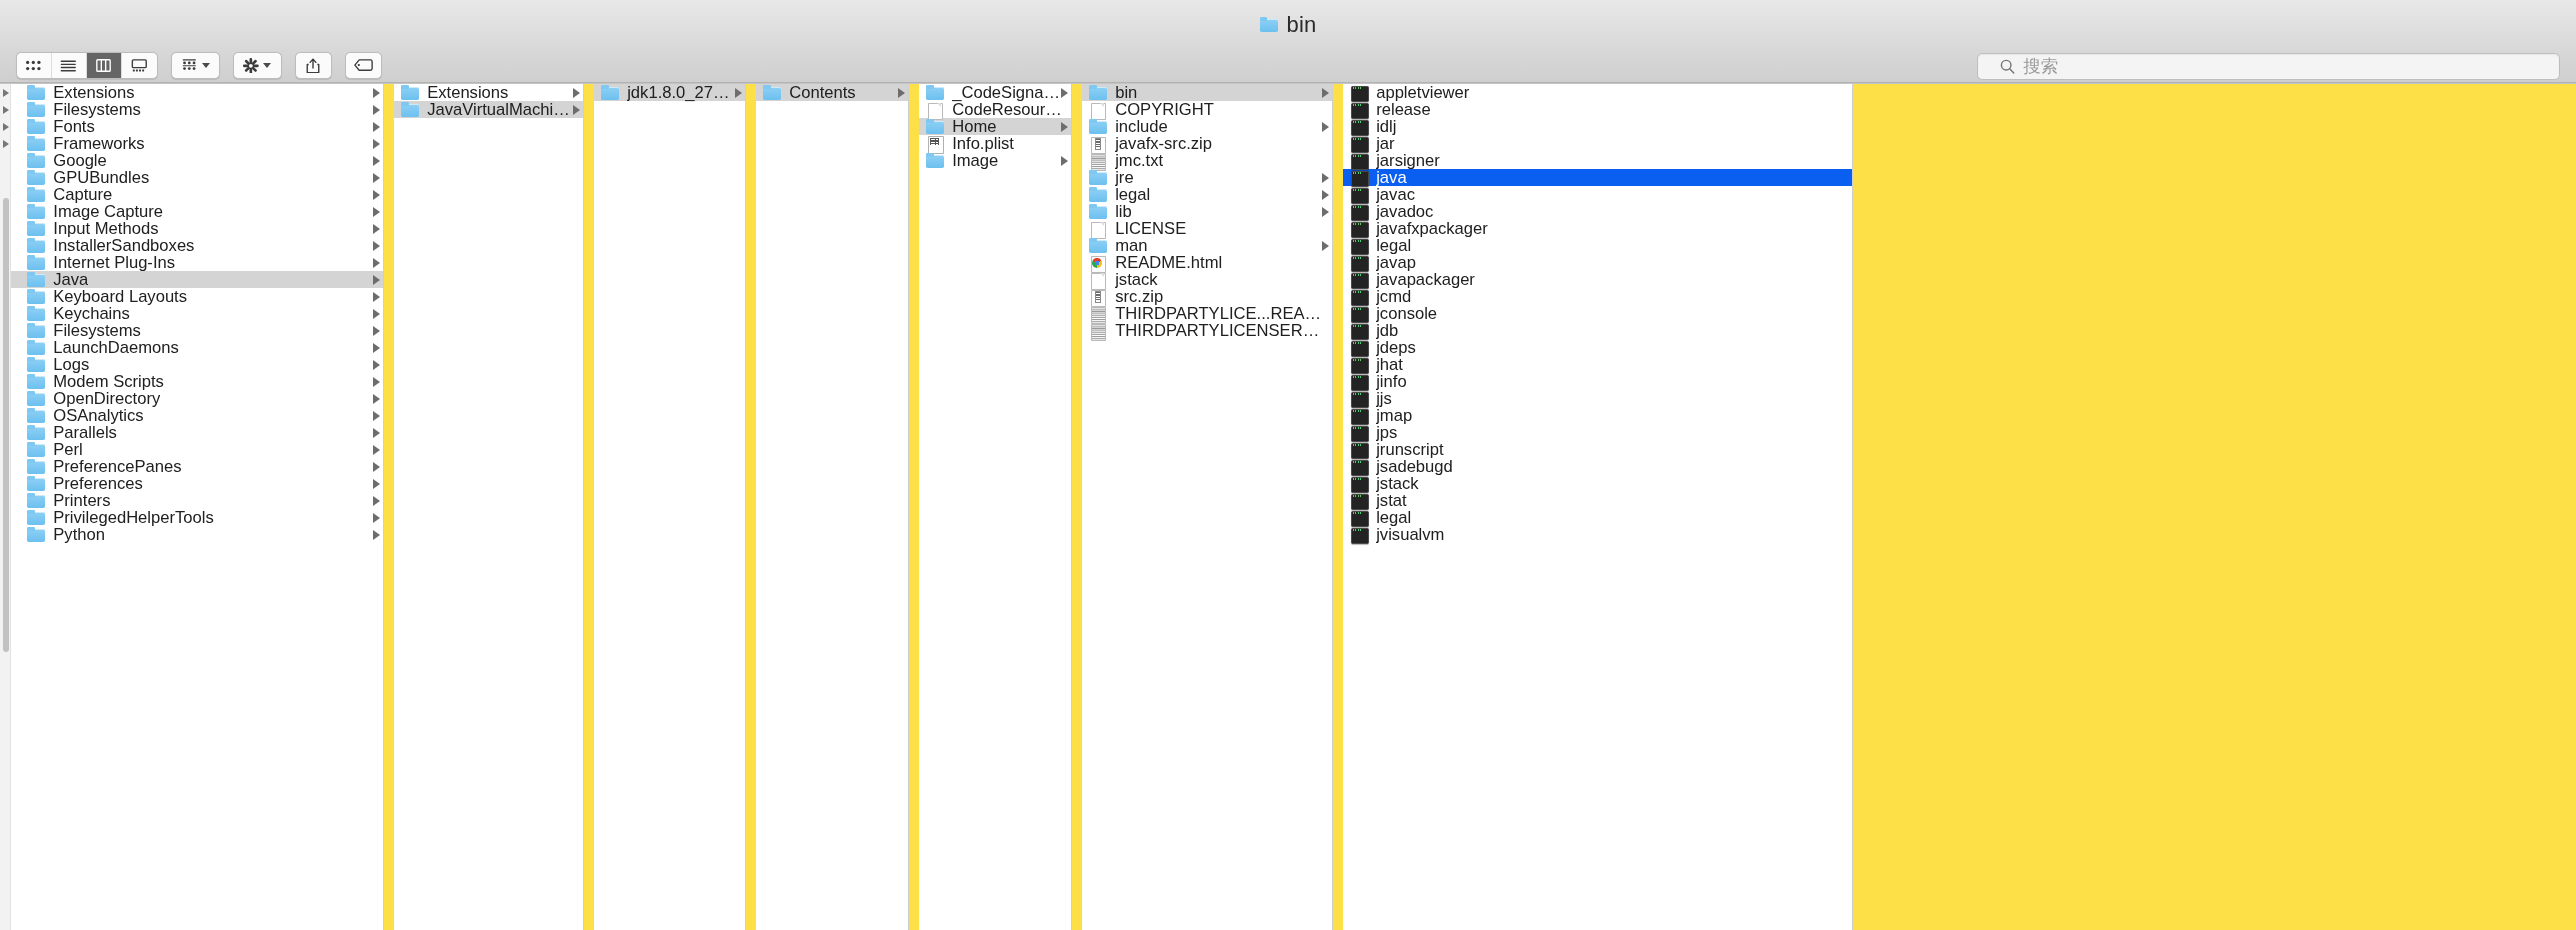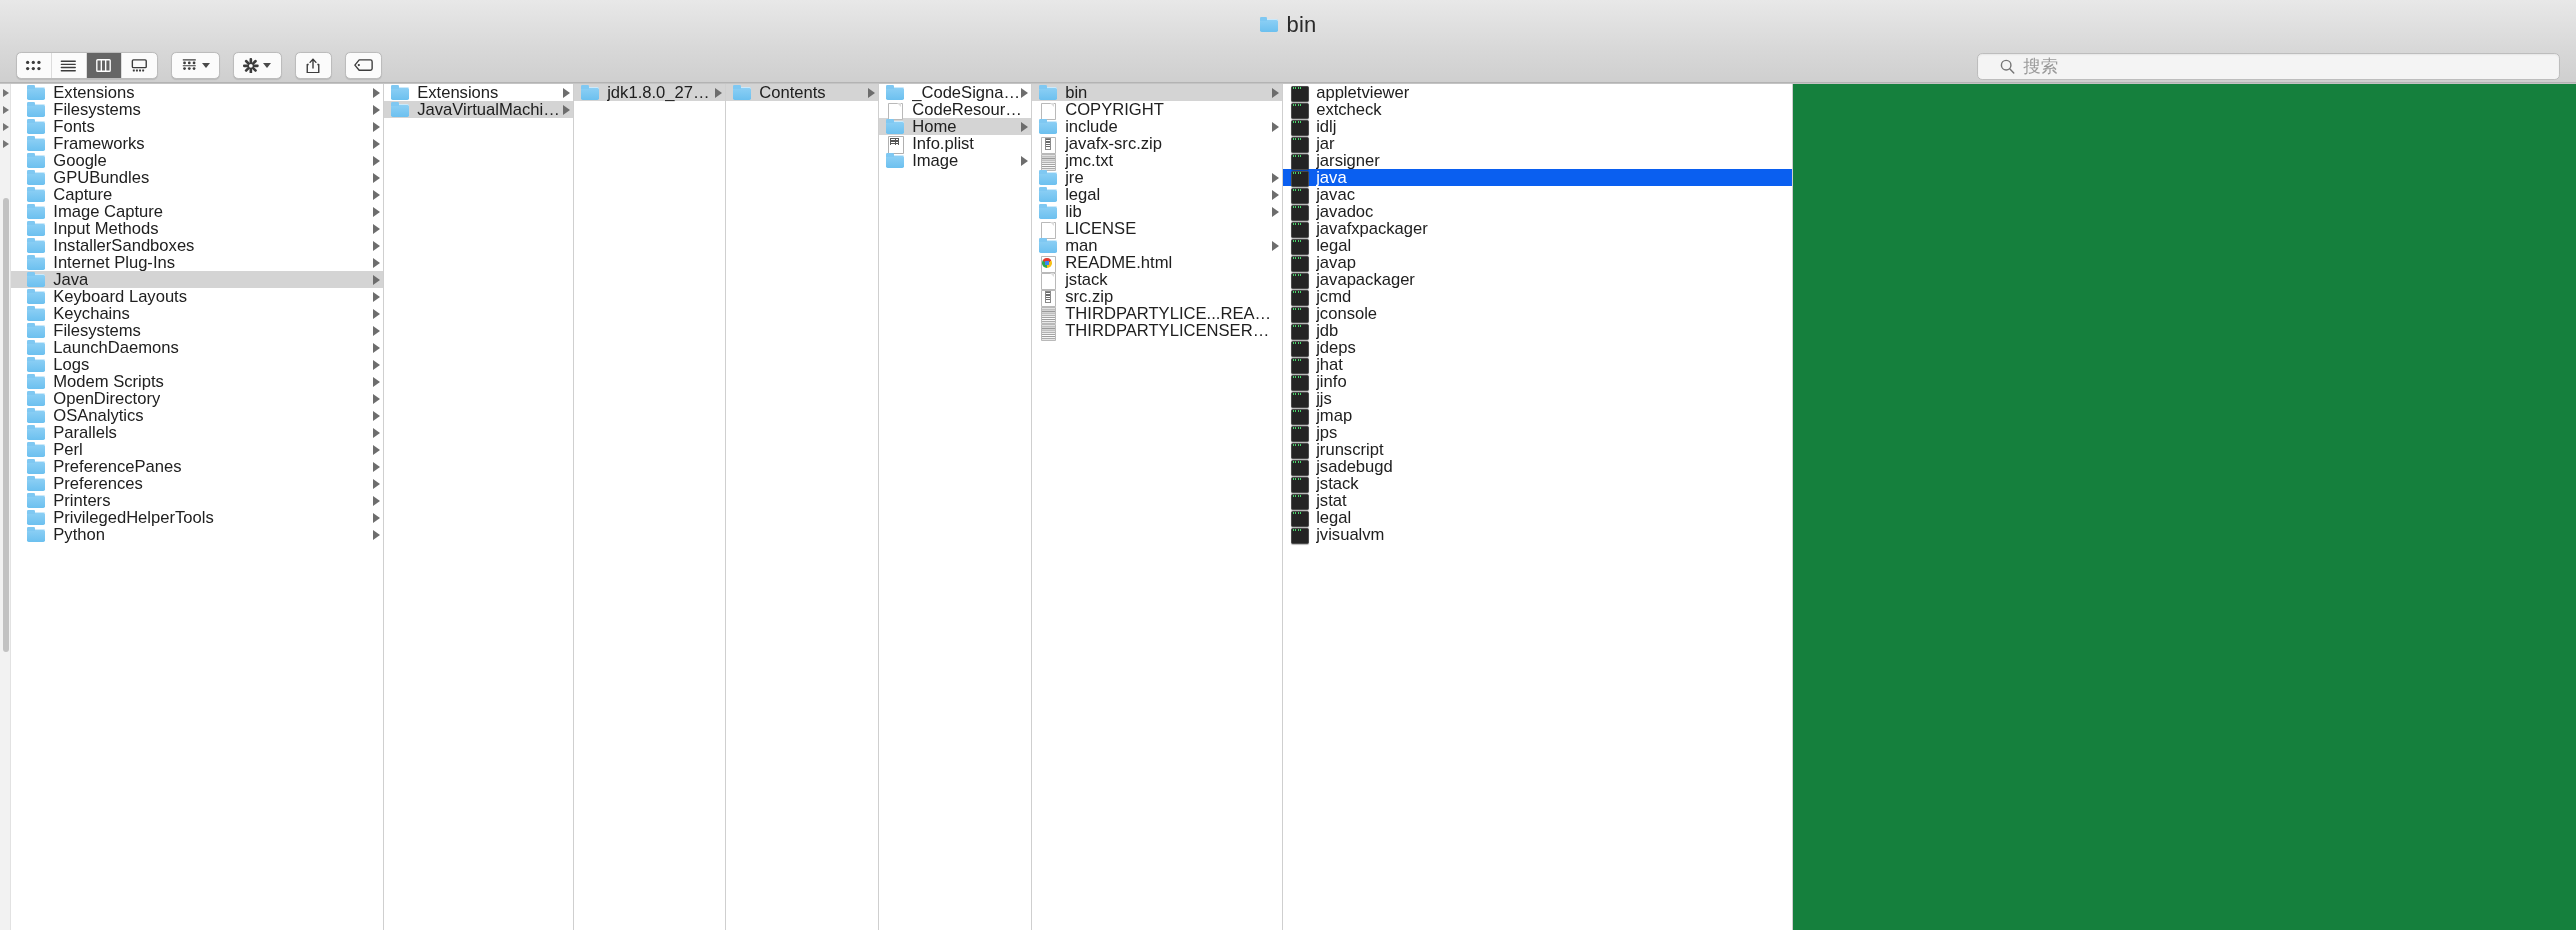--- a/index.html
+++ b/index.html
@@ -75,22 +75,23 @@
   }
   #search-placeholder {
     font-size: 17.5px; color: #9a9a9a; margin-left: 7.9px;
   }
 
   
   #browser {
     position: relative;
     height: 848px;
     display: flex;
-    background: #15803d;
+    background: #fde047;
     border-top: 0.9px solid #c4c4c4;
+    gap: 10px;
   }
   .column {
     position: relative;
     height: 100%;
     background: #ffffff;
     border-right: 0.9px solid #cfcfcf;
     overflow: hidden;
     flex: none;
   }
   .col-scroll { position: absolute; inset: 0; }
@@ -661,21 +662,21 @@
     </div>
     <div class="column" style="width: 510px;">
       <div class="col-scroll">
         <div class="">
           <div class="row">
             <span class="ic exec"></span>
             <span class="label">appletviewer</span>
           </div>
           <div class="row">
             <span class="ic exec"></span>
-            <span class="label">extcheck</span>
+            <span class="label">release</span>
           </div>
           <div class="row">
             <span class="ic exec"></span>
             <span class="label">idlj</span>
           </div>
           <div class="row">
             <span class="ic exec"></span>
             <span class="label">jar</span>
           </div>
           <div class="row">

